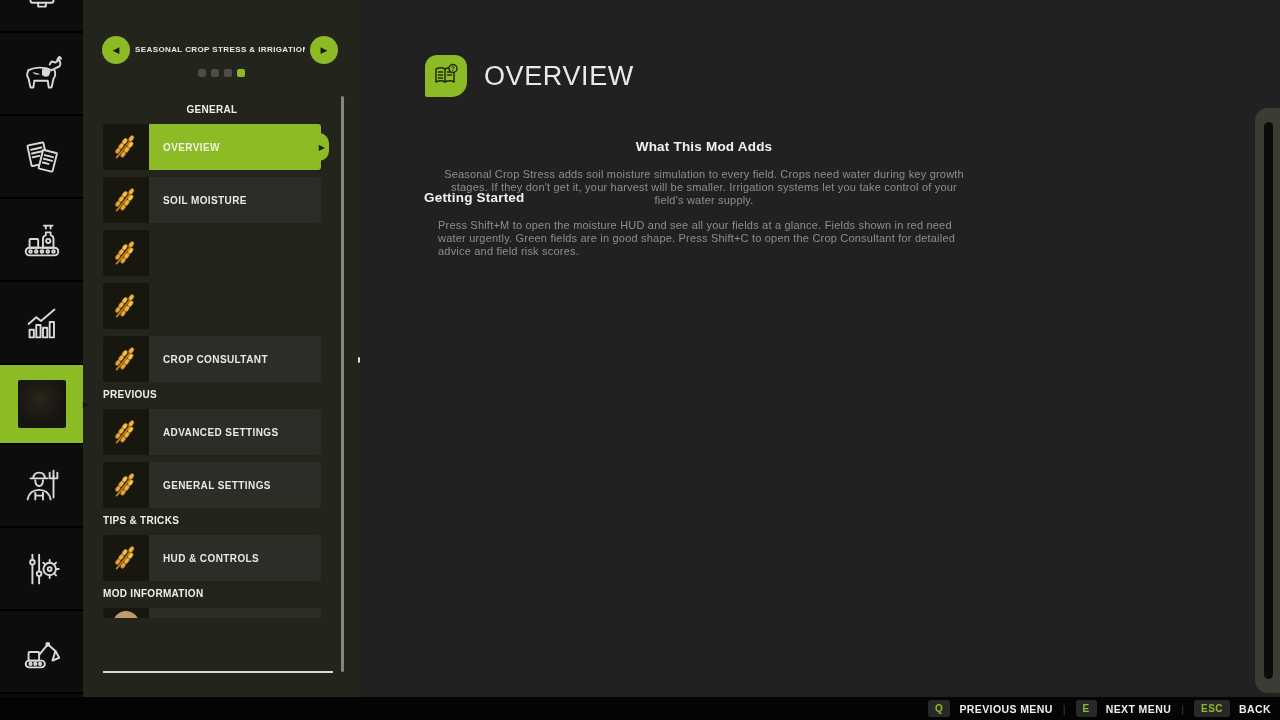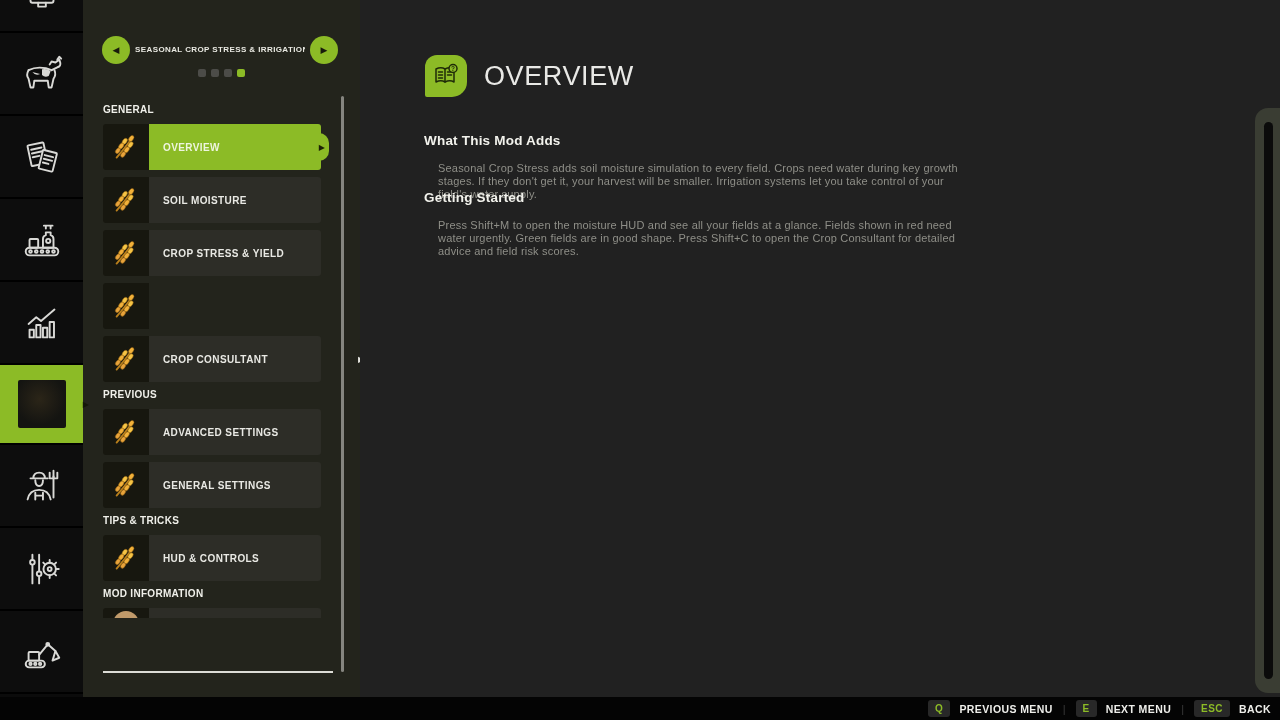--- a/index.html
+++ b/index.html
@@ -35,21 +35,21 @@
   .nav-circle.prev{left:19px;top:36px;}
   .nav-circle.next{left:227px;top:36px;}
   .menu-title{position:absolute;left:52px;top:45px;width:170px;text-align:center;
     color:#e9e9e2;font-size:8px;font-weight:bold;letter-spacing:.4px;white-space:nowrap;overflow:hidden;}
   .dots{position:absolute;left:0;top:69px;width:277px;display:flex;justify-content:center;gap:5px;}
   .dot{width:8px;height:8px;border-radius:2px;background:#4c4c48;}
   .dot.active{background:var(--accent);}
 
   .menu-list{position:absolute;left:20px;top:96px;width:218px;}
   .m-sec{color:#f0f0ea;font-size:10px;font-weight:bold;letter-spacing:.3px;margin:7px 0 9px 0;}
-  .m-sec:first-child{margin-top:8px;}
+  .m-sec:first-child{margin-top:8px;text-align:center;}
   .m-row{display:flex;height:46px;margin-bottom:7px;position:relative;cursor:pointer;}
   .m-ic{width:46px;height:46px;background:var(--iconbox);border-radius:3px 0 0 3px;
     display:flex;align-items:center;justify-content:center;flex:none;position:relative;}
   .m-ic svg{width:30px;height:30px;}
   .m-label{flex:1;background:var(--rowbg);border-radius:0 3px 3px 0;display:flex;align-items:center;
     padding-left:14px;color:#e9e9e4;font-size:10px;font-weight:bold;letter-spacing:.4px;position:relative;}
   .m-row.selected .m-label{background:var(--accent);color:rgba(255,255,255,.85);}
   .m-row.selected .m-label::after{content:"";position:absolute;right:-8px;top:50%;transform:translateY(-50%);
     width:16px;height:28px;background:var(--accent);border-radius:0 10px 10px 0;}
   .row-arrow{position:absolute;right:-4px;top:50%;transform:translateY(-50%);color:#1c2206;font-size:8px;z-index:2;}
@@ -65,21 +65,21 @@
   .panel-bump span{color:#e6e6e0;font-size:8px;}
 
   
   .content{position:absolute;left:360px;top:0;width:920px;height:697px;background:#212121;}
   .content-header{position:absolute;left:65px;top:55px;display:flex;align-items:center;gap:17px;}
   .book-badge{width:42px;height:42px;background:var(--accent);border-radius:12px 12px 15px 2px;
     display:flex;align-items:center;justify-content:center;}
   .book-badge svg{width:30px;height:30px;stroke:#1f2b08;fill:none;stroke-width:1.5;stroke-linecap:round;stroke-linejoin:round;}
   .page-title{margin:0;color:#e9e9e6;font-size:27px;font-weight:400;letter-spacing:.6px;}
   .c-section{position:absolute;left:64px;width:560px;}
-  .c-section.s0{top:133px;}
+  .c-section.s0{top:139px;text-align:center;}
   .c-section.s1{top:190px;}
   .c-section h2{margin:0 0 7px 0;color:#f2f2ec;font-size:13.5px;font-weight:bold;letter-spacing:.2px;}
   .c-section p{margin:14px;color:var(--dim);font-size:11px;line-height:1.2;letter-spacing:.2px;}
 
   .content-scrollbar{position:absolute;right:0;top:108px;width:25px;height:585px;
     background:#3a3d33;border-radius:13px 0 0 13px;}
   .content-scrollbar .thumb{position:absolute;left:9px;top:14px;bottom:14px;width:9px;background:#0b0b0b;border-radius:5px;}
 
   
   .hintbar{position:absolute;left:0;bottom:0;width:1280px;height:23px;background:#040404;
@@ -275,21 +275,20 @@
             </svg>
           </span>
         <span class="m-label">SOIL MOISTURE</span>
       </div>
       <div class="m-row">
         <span class="m-ic">
             <svg>
               <use href="#ic-wheat"></use>
             </svg>
           </span>
-        <span class="m-label">CROP STRESS &amp; YIELD</span>
       </div>
       <div class="m-row">
         <span class="m-ic">
             <svg>
               <use href="#ic-wheat"></use>
             </svg>
           </span>
       </div>
       <div class="m-row">
         <span class="m-ic">

